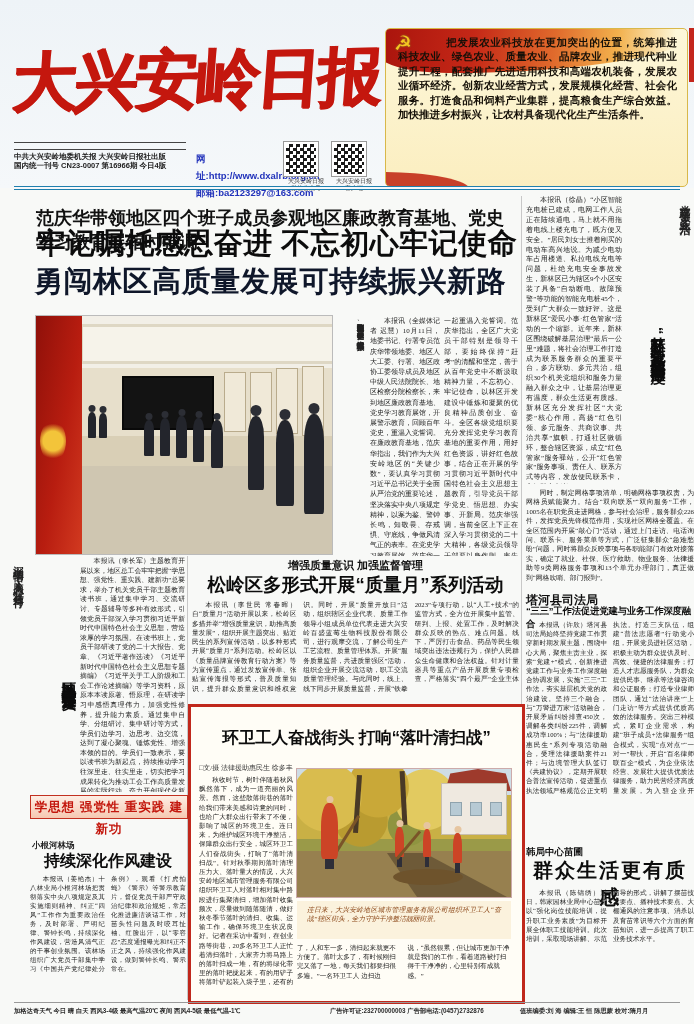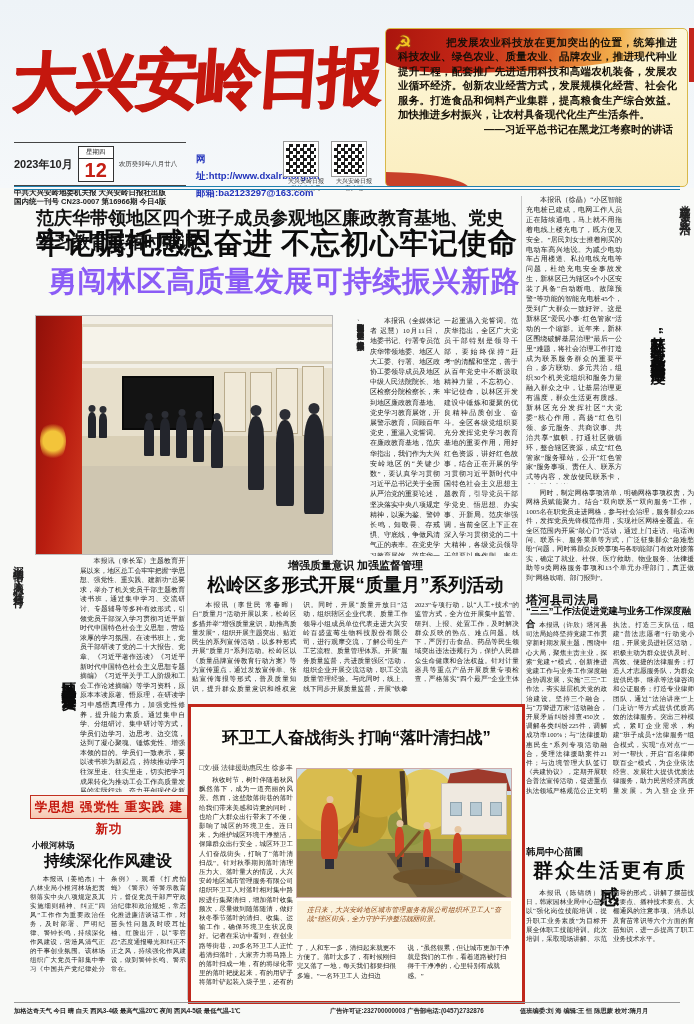--- a/index.html
+++ b/index.html
@@ -36,21 +36,21 @@
   .emblem{position:absolute;top:2px;left:8px;font-size:20px;color:#f7c520;text-shadow:0 0 2px #8a3;}
   .quotetext{position:relative;padding:6px 10px 2px 12px;font-size:10.5px;font-weight:bold;
       color:#151008;line-height:14.4px;text-align:justify;text-indent:4.6em;font-family:"Liberation Sans",sans-serif;}
   .quoteattr{position:relative;text-align:right;font-size:10.5px;font-weight:bold;color:#151008;padding-right:14px;}
   .rededge{right:0;top:28px;width:5px;height:54px;background:#c4261c;}
   .bluesep{left:14px;top:186px;width:666px;height:4px;
       background:linear-gradient(#1f7fae 0 1.4px,#f6f8fa 1.4px 2.6px,#1f7fae 2.6px 4px);}
   
   .lead-kicker{left:36px;top:206px;width:482px;font-size:18px;font-weight:bold;color:#111;}
   .lead-h1{left:34px;top:224px;width:486px;text-align:center;font-size:29px;font-weight:900;color:#0c0c0c;letter-spacing:0.5px;}
-  .lead-h2{left:34px;top:262px;width:486px;text-align:right;font-size:29px;font-weight:900;color:#8b5cf6;letter-spacing:0.5px;}
+  .lead-h2{left:34px;top:262px;width:486px;text-align:left;font-size:29px;font-weight:900;color:#0f172a;letter-spacing:0.5px;}
   .photo-main{left:36px;top:316px;width:296px;height:238px;overflow:hidden;
       background:linear-gradient(#f2efe7 0 52px,#e7dfcb 52px 120px,#d9cfb6 120px 150px,#cfc6b1 150px 238px);
       box-shadow:0 0 0 1px #bbb;}
   .ceil{position:absolute;left:44px;top:8px;width:250px;height:34px;border:3px solid #ded7c4;background:#f6f3ea;}
   .banner-red{position:absolute;left:0;top:0;width:46px;height:238px;
       background:linear-gradient(100deg,#8f1009 0%,#b81d10 55%,#d23a20 100%);}
   .banner-gold{position:absolute;left:4px;top:104px;width:26px;height:42px;border-radius:50%;
       background:radial-gradient(circle,#f3c43a 0 40%,rgba(243,196,58,0) 70%);}
   .screen{position:absolute;left:86px;top:60px;width:88px;height:50px;background:#131313;border:2px solid #090909;}
   .frame{position:absolute;top:56px;width:20px;height:58px;background:#f0e9d8;border:1px solid #b9ab8c;}
@@ -131,28 +131,20 @@
 </style>
 </head>
 <body>
 
 <div class="page">
   <div class="abs topbg"></div>
 
   <div class="abs mast-title">大兴安岭日报</div>
 
   <div class="abs dateblock">
-    <div class="daterow">
-      <span class="ym">2023年10月</span>
-      <span class="daybox">
-        <span class="wk">星期四</span>
-        <span class="dd">12</span>
-      </span>
-      <span class="lunar">农历癸卯年八月廿八</span>
-    </div>
     <div class="orglines">中共大兴安岭地委机关报 大兴安岭日报社出版
 国内统一刊号 CN23-0007 第16966期 今日4版</div>
   </div>
 
   <div class="abs netblock">
     <div>网址:http://www.dxalrb.org.cn</div>
     <div>邮箱:ba2123297@163.com</div>
   </div>
 
   <div class="abs" style="left:284px;top:142px;">
@@ -164,21 +156,20 @@
     <div class="qr"></div>
     <div class="qrlabel">大兴安岭日报
 客户端</div>
   </div>
 
   <div class="abs quotebox">
     <div class="quoteband"></div>
     <div class="quoteband2"></div>
     <div class="emblem">☭</div>
     <div class="quotetext">把发展农业科技放在更加突出的位置，统筹推进科技农业、绿色农业、质量农业、品牌农业，推进现代种业提升工程，配套推广先进适用科技和高端农机装备，发展农业循环经济。创新农业经营方式，发展规模化经营、社会化服务。打造食品和饲料产业集群，提高粮食生产综合效益。加快推进乡村振兴，让农村具备现代化生产生活条件。</div>
-    <div class="quoteattr">——习近平总书记在黑龙江考察时的讲话</div>
   </div>
   <div class="abs rededge"></div>
   <div class="abs bluesep"></div>
 
   <div class="abs lead-kicker">范庆华带领地区四个班子成员参观地区廉政教育基地、党史学习教育展馆时强调</div>
   <div class="abs lead-h1">牢记嘱托感恩奋进 不忘初心牢记使命</div>
   <div class="abs lead-h2">勇闯林区高质量发展可持续振兴新路</div>
 
   <div class="abs photo-main">
     <div class="ceil"></div>

